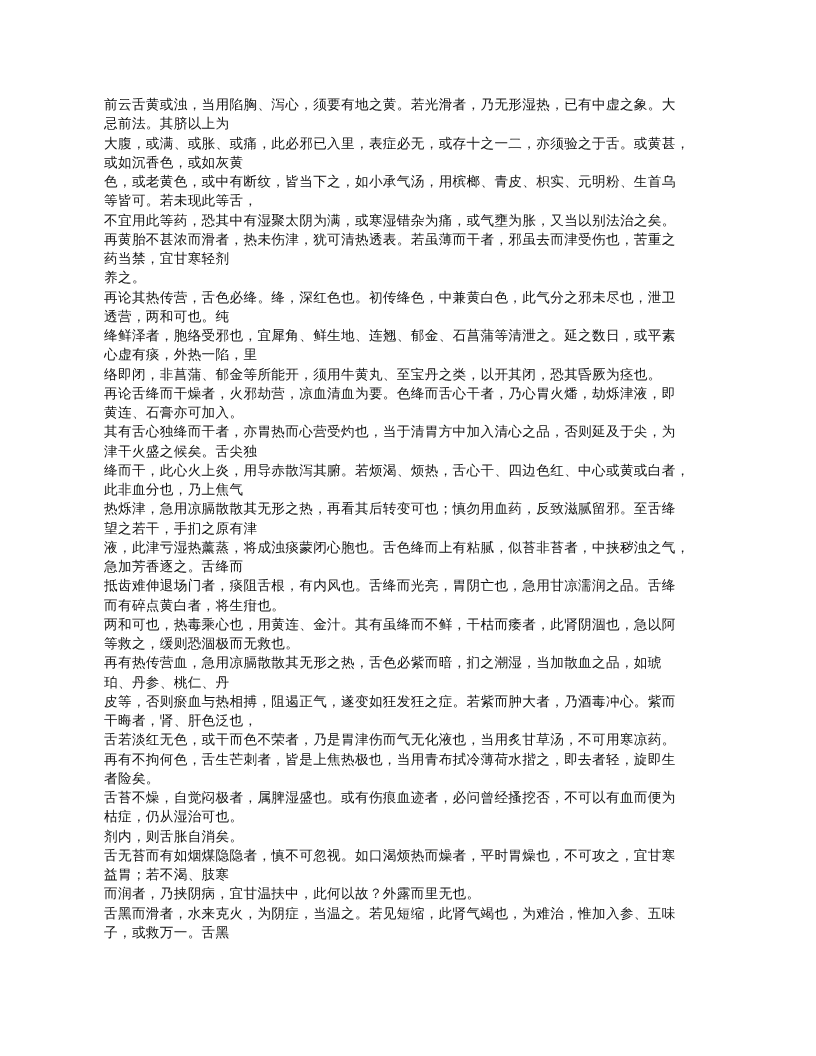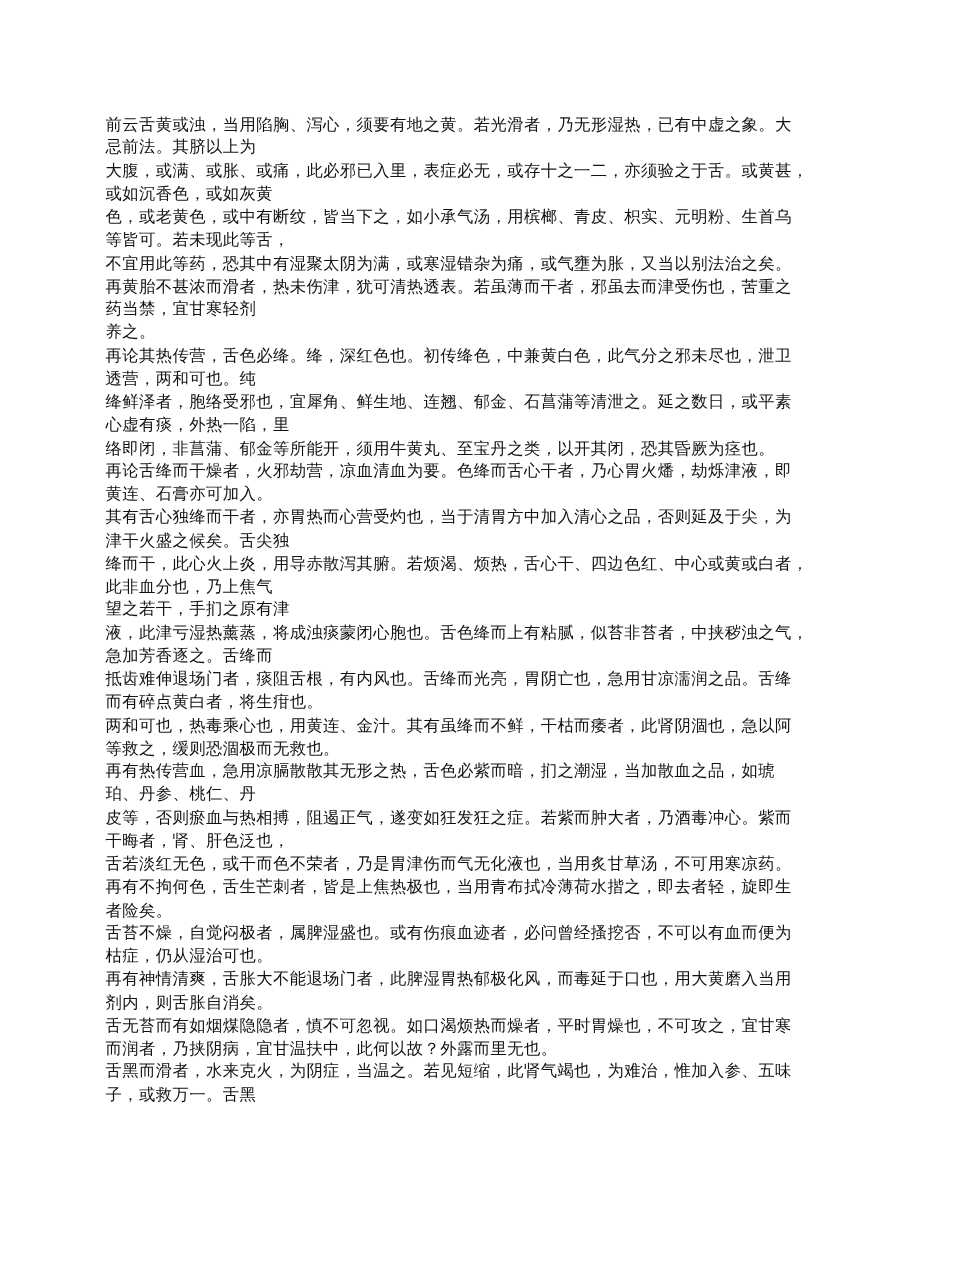--- a/index.html
+++ b/index.html
@@ -10,21 +10,21 @@
     body {
       width: 816px;
       height: 1056px;
       position: relative;
       overflow: hidden;
       font-family: "DejaVu Sans", "Liberation Sans", sans-serif;
       color: #111111;
     }
     .page {
       position: absolute;
-      left: 88px;
+      left: 104px;
       top: 95px;
       width: 624px;
     }
     .line {
       font-size: 13.6px;
       line-height: 19.25px;
       height: 19.25px;
       white-space: nowrap;
       letter-spacing: 0.35px;
     }
@@ -47,35 +47,36 @@
   <div class="line">透营，两和可也。纯</div>
   <div class="line">绛鲜泽者，胞络受邪也，宜犀角、鲜生地、连翘、郁金、石菖蒲等清泄之。延之数日，或平素</div>
   <div class="line">心虚有痰，外热一陷，里</div>
   <div class="line">络即闭，非菖蒲、郁金等所能开，须用牛黄丸、至宝丹之类，以开其闭，恐其昏厥为痉也。</div>
   <div class="line">再论舌绛而干燥者，火邪劫营，凉血清血为要。色绛而舌心干者，乃心胃火燔，劫烁津液，即</div>
   <div class="line">黄连、石膏亦可加入。</div>
   <div class="line">其有舌心独绛而干者，亦胃热而心营受灼也，当于清胃方中加入清心之品，否则延及于尖，为</div>
   <div class="line">津干火盛之候矣。舌尖独</div>
   <div class="line">绛而干，此心火上炎，用导赤散泻其腑。若烦渴、烦热，舌心干、四边色红、中心或黄或白者，</div>
   <div class="line">此非血分也，乃上焦气</div>
+  <div class="line">热烁津，急用凉膈散散其无形之热，再看其后转变可也；慎勿用血药，反致滋腻留邪。至舌绛</div>
   <div class="line">望之若干，手扪之原有津</div>
   <div class="line">液，此津亏湿热薰蒸，将成浊痰蒙闭心胞也。舌色绛而上有粘腻，似苔非苔者，中挟秽浊之气，</div>
   <div class="line">急加芳香逐之。舌绛而</div>
   <div class="line">抵齿难伸退场门者，痰阻舌根，有内风也。舌绛而光亮，胃阴亡也，急用甘凉濡润之品。舌绛</div>
   <div class="line">而有碎点黄白者，将生疳也。</div>
   <div class="line">两和可也，热毒乘心也，用黄连、金汁。其有虽绛而不鲜，干枯而痿者，此肾阴涸也，急以阿</div>
   <div class="line">等救之，缓则恐涸极而无救也。</div>
   <div class="line">再有热传营血，急用凉膈散散其无形之热，舌色必紫而暗，扪之潮湿，当加散血之品，如琥</div>
   <div class="line">珀、丹参、桃仁、丹</div>
   <div class="line">皮等，否则瘀血与热相搏，阻遏正气，遂变如狂发狂之症。若紫而肿大者，乃酒毒冲心。紫而</div>
   <div class="line">干晦者，肾、肝色泛也，</div>
   <div class="line">舌若淡红无色，或干而色不荣者，乃是胃津伤而气无化液也，当用炙甘草汤，不可用寒凉药。</div>
   <div class="line">再有不拘何色，舌生芒刺者，皆是上焦热极也，当用青布拭冷薄荷水揩之，即去者轻，旋即生</div>
   <div class="line">者险矣。</div>
   <div class="line">舌苔不燥，自觉闷极者，属脾湿盛也。或有伤痕血迹者，必问曾经搔挖否，不可以有血而便为</div>
   <div class="line">枯症，仍从湿治可也。</div>
-  <div class="line">再有神情清爽，舌胀大不能退场门者，此脾湿胃热郁极化风，而毒延于口也，用大黄磨入当用</div>
   <div class="line">剂内，则舌胀自消矣。</div>
   <div class="line">舌无苔而有如烟煤隐隐者，慎不可忽视。如口渴烦热而燥者，平时胃燥也，不可攻之，宜甘寒</div>
+  <div class="line">益胃；若不渴、肢寒</div>
   <div class="line">而润者，乃挟阴病，宜甘温扶中，此何以故？外露而里无也。</div>
   <div class="line">舌黑而滑者，水来克火，为阴症，当温之。若见短缩，此肾气竭也，为难治，惟加入参、五味</div>
   <div class="line">子，或救万一。舌黑</div>
 </div>
 
 </body></html>

